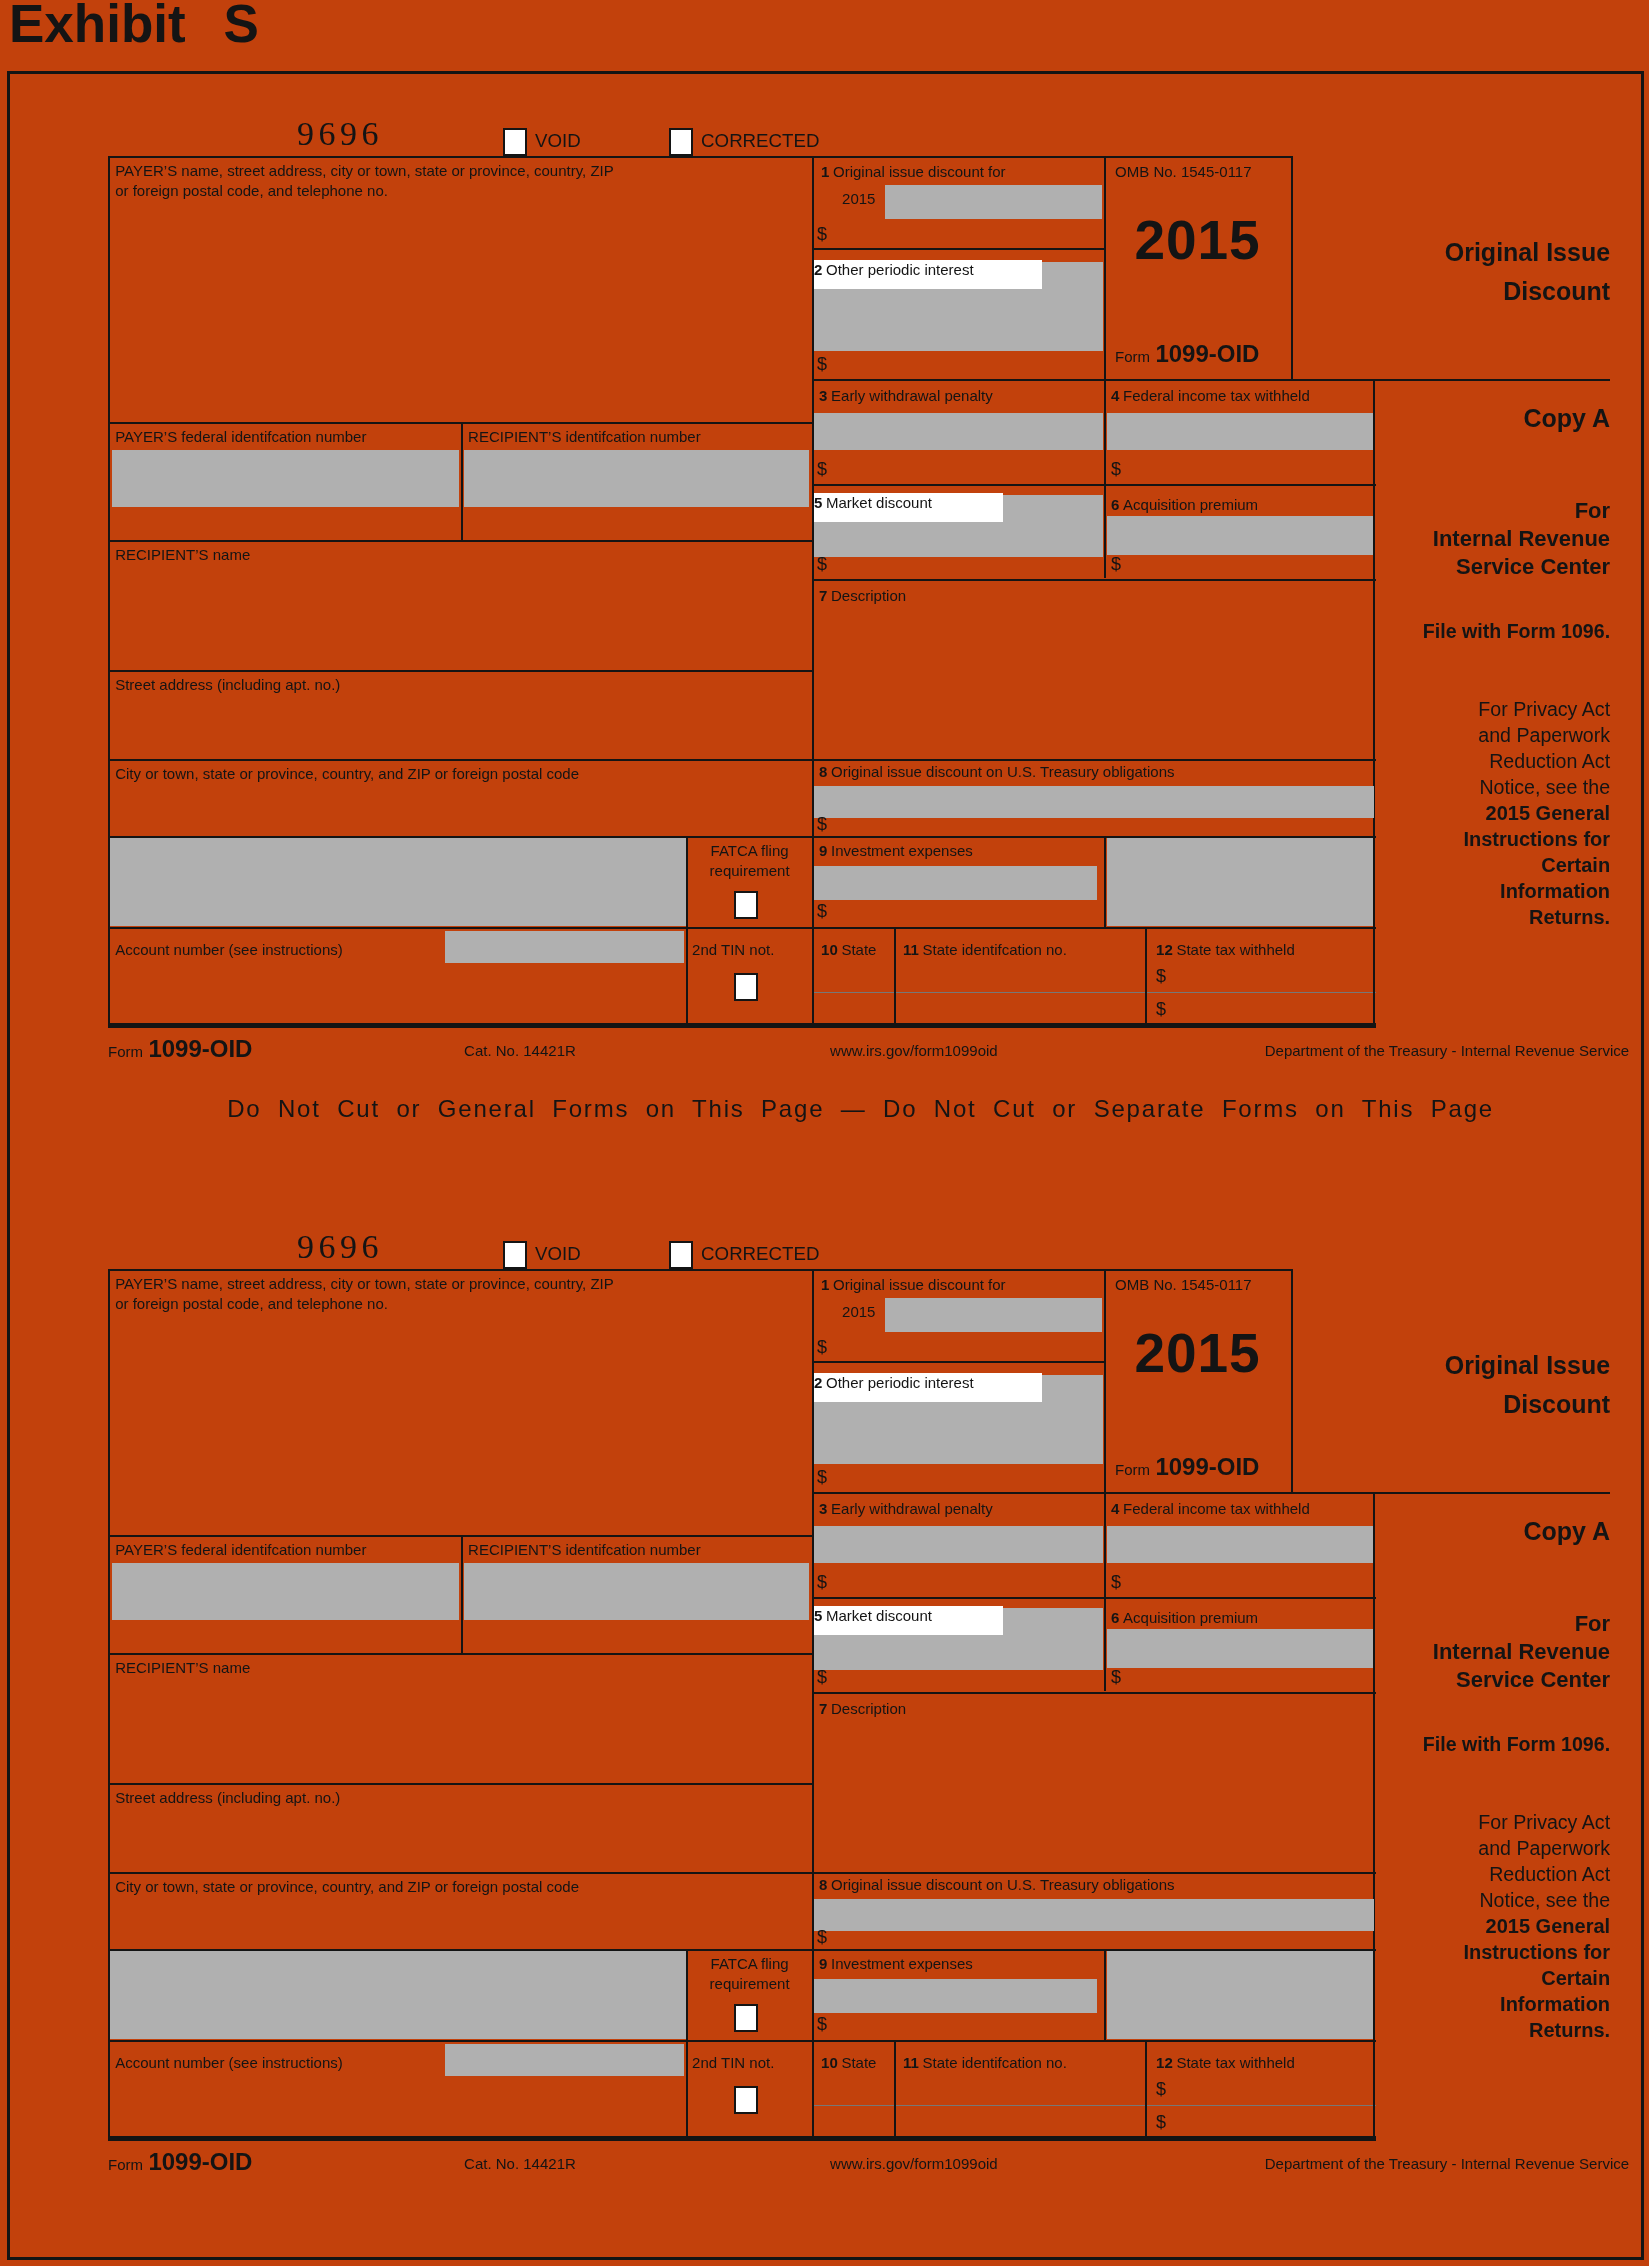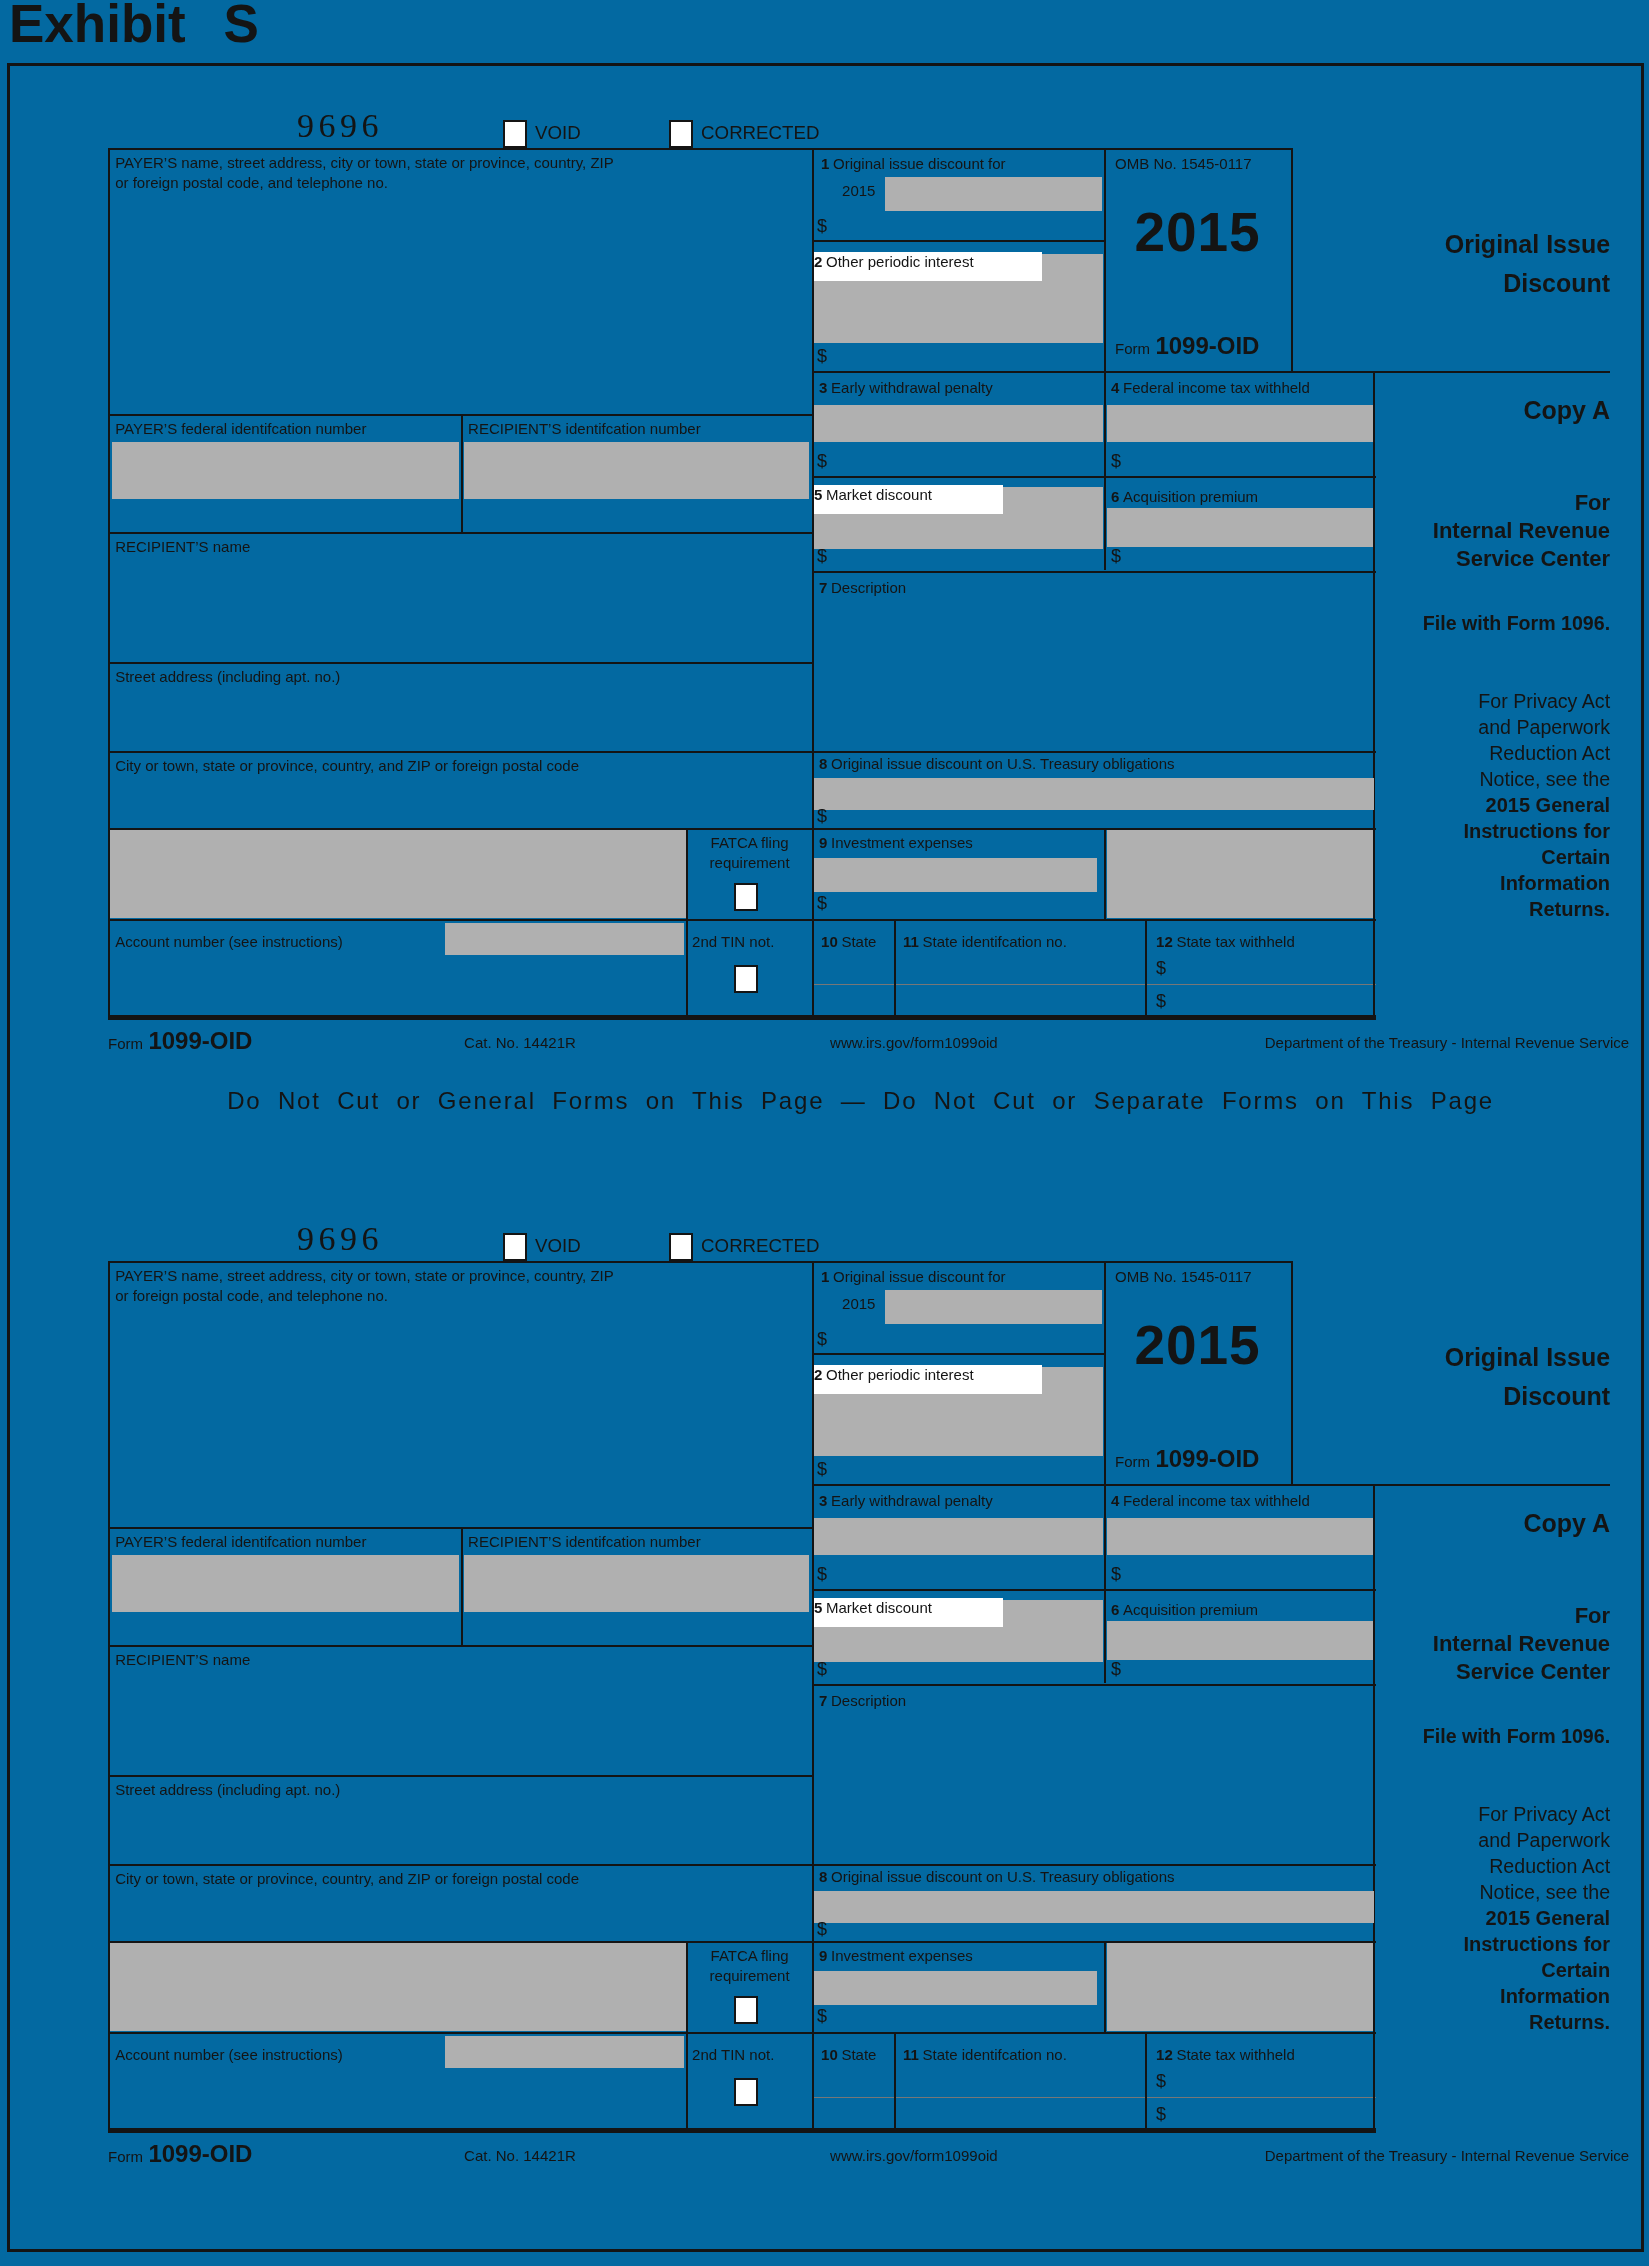--- a/index.html
+++ b/index.html
@@ -1,20 +1,20 @@
 <!DOCTYPE html>
 <html style="font-size:14.3px"><head>
 <meta charset="utf-8">
 <style>
   html,body{margin:0;padding:0;background:#fff;}
   body{width:1649px;height:2267px;font-family:"Liberation Sans",sans-serif;color:#141414;}
-  #page{position:relative;width:1649px;height:2267px;overflow:hidden;background:#0369a1;}
+  #page{position:relative;width:1649px;height:2267px;overflow:hidden;background:#c2410c;}
   #exhibit-title{position:absolute;left:9px;top:-7.1px;font-size:53px;font-weight:bold;
     letter-spacing:0px;word-spacing:23px;white-space:nowrap;}
-  #exhibit{position:absolute;left:7.1px;top:63px;width:1637px;height:2189px;
+  #exhibit{position:absolute;left:7.1px;top:71px;width:1637px;height:2189px;
     border:3.6px solid #141414;box-sizing:border-box;}
   .form{position:absolute;width:1537px;height:962px;}
   .hl,.vl{position:absolute;background:#141414;}
   .hl{height:2.2px;}
   .vl{width:2.2px;}
   .thick{height:4.5px;}
   .thin{height:1.3px;background:#777;}
   .gb{position:absolute;background:#b0b0b0;}
   .wp{position:absolute;background:#fff;z-index:2;}
   .lbl{position:absolute;font-size:15px;line-height:19.6px;white-space:nowrap;z-index:3;}

